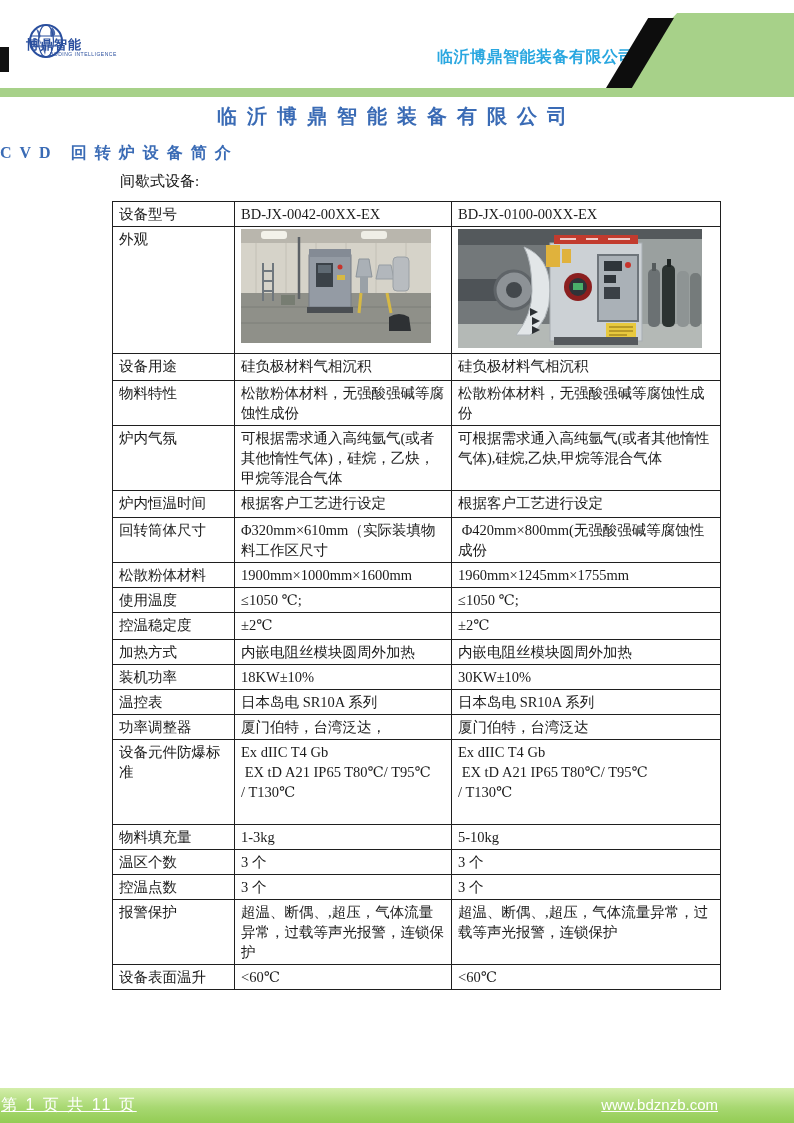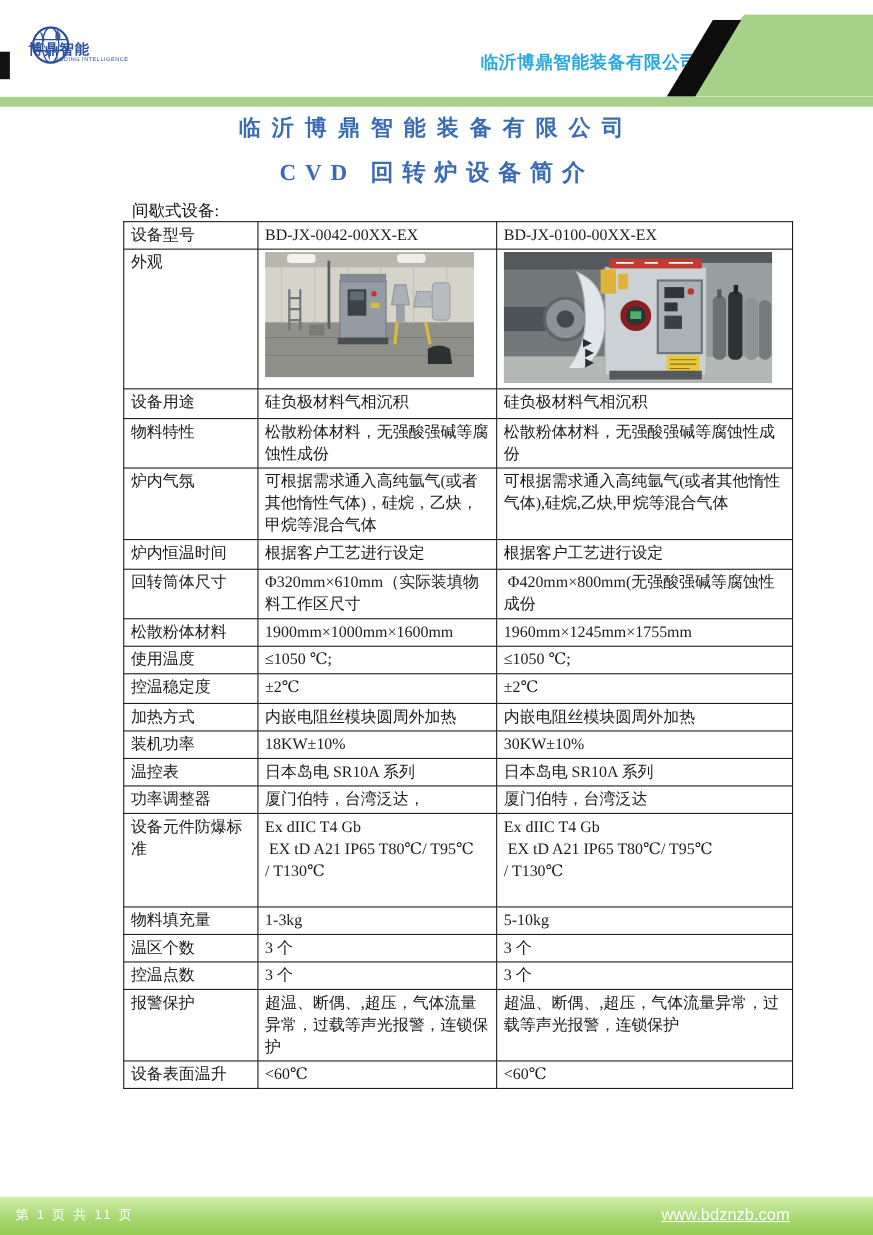--- a/index.html
+++ b/index.html
@@ -18,42 +18,42 @@
   .header-company{position:absolute;left:437px;top:47px;font-family:"Liberation Sans",sans-serif;
     font-weight:bold;font-size:16px;color:#29a7e0;letter-spacing:.5px;white-space:nowrap;}
   .green-corner{position:absolute;left:607px;top:13px;width:187px;height:75px;background:#a7d189;
     clip-path:polygon(37.5% 0,100% 0,100% 100%,0 100%);}
   .black-slash{position:absolute;left:606px;top:18px;width:68px;height:70px;background:#0d0d0d;
     clip-path:polygon(62% 0,100% 0,38% 100%,0 100%);}
   .green-band{position:absolute;left:0;top:88px;width:794px;height:9px;background:#a7d189;}
   
   .doc-title{position:absolute;left:0;top:103px;width:100%;text-align:center;
     font-size:20px;font-weight:bold;color:#3a6bb5;letter-spacing:10px;}
-  .doc-subtitle{position:absolute;left:0;top:143px;width:100%;text-align:center;
-    font-size:21px;font-weight:bold;color:#3a6bb5;letter-spacing:8px;}
-  .section-label{position:absolute;left:120px;top:182px;font-size:15px;color:#111;}
+  .doc-subtitle{position:absolute;left:0;top:143px;width:100%;text-align:left;
+    font-size:16px;font-weight:bold;color:#3a6bb5;letter-spacing:8px;}
+  .section-label{position:absolute;left:120px;top:172px;font-size:15px;color:#111;}
   
   table.spec{position:absolute;left:112px;top:201px;width:569px;border-collapse:collapse;
     table-layout:fixed;}
   table.spec td{border:1.5px solid #1f1f1f;vertical-align:top;padding:2px 6px;
     font-size:14.5px;line-height:1.38;}
   td.lbl{width:109px;}
   td.v1{width:204px;}
   td.v2{width:256px;}
   td.val{white-space:pre-wrap;}
   tr.r-photo td{height:122px;margin-top:28px;}
   td.photo-cell{padding:3px 5px;}
   td.photo-cell svg{display:block;}
   tr.r-tall td{height:80px;}
   tr.r-short td{height:22px;}
   
   .footer{position:absolute;left:0;bottom:0;width:794px;height:35px;
     background:linear-gradient(180deg,#d4eeab 0%,#a8d872 55%,#93cc54 100%);
     font-family:"Liberation Sans",sans-serif;color:#ffffff;}
-  .footer-page{position:absolute;left:14px;top:0;line-height:33px;font-size:12px;letter-spacing:2px;}
+  .footer-page{position:absolute;left:1px;top:0;line-height:33px;font-size:16px;letter-spacing:2px;text-decoration:underline;}
   .footer-site{position:absolute;right:76px;top:0;line-height:33px;font-size:15px;
     text-decoration:underline;cursor:pointer;}
 </style>
 </head>
 <body>
 
 <div class="page">
 
   <div class="edge-tab"></div>
 

